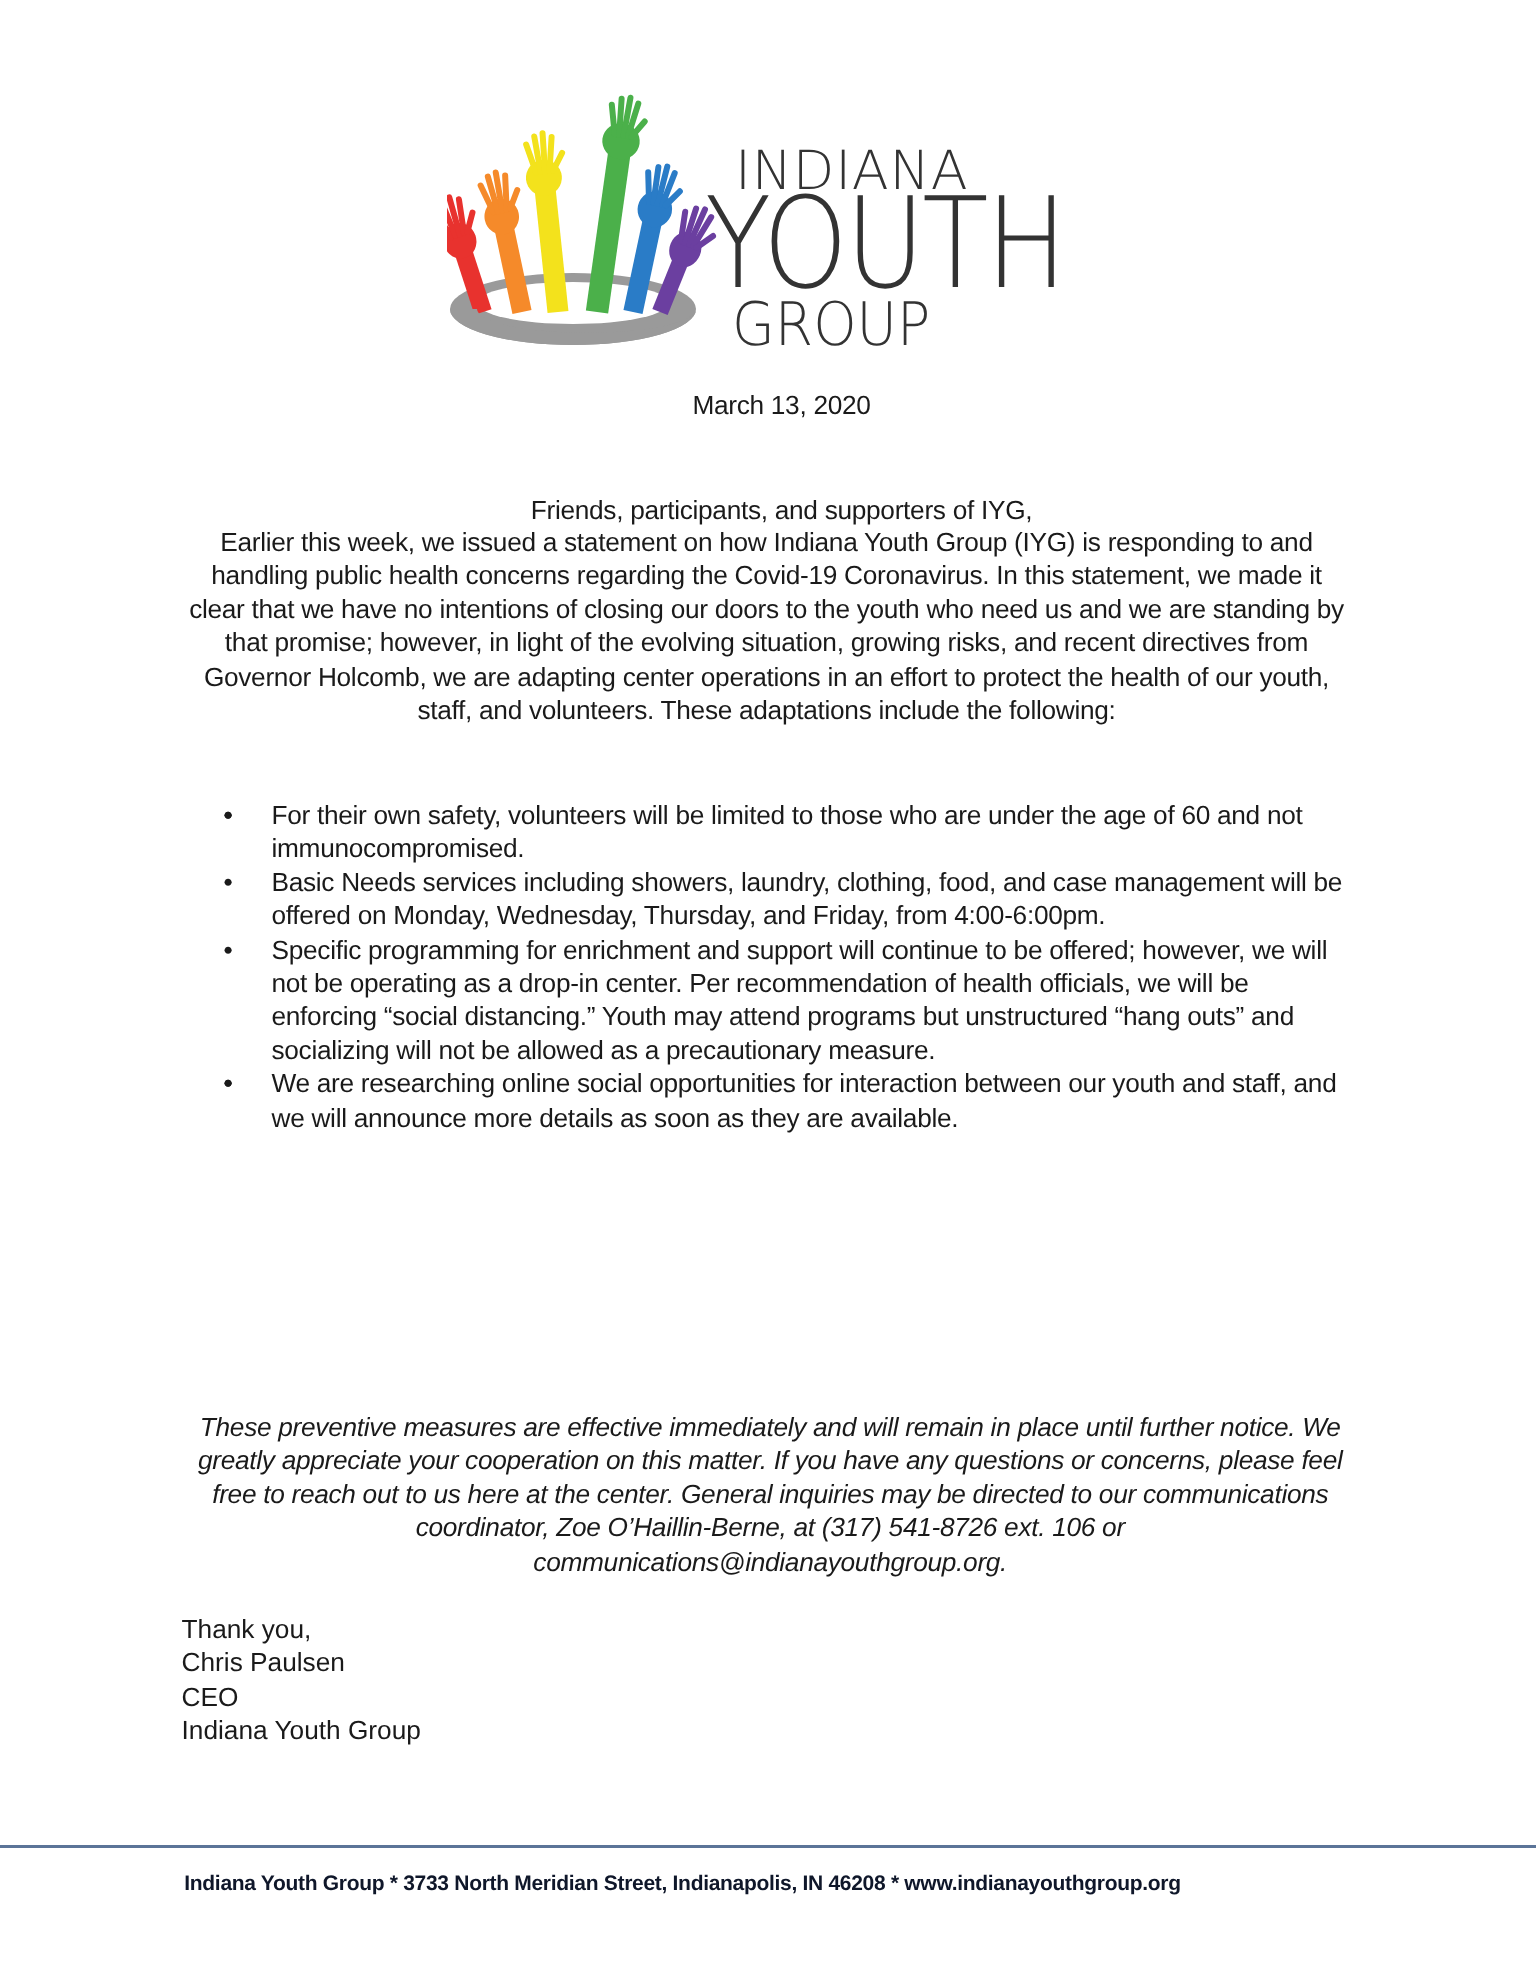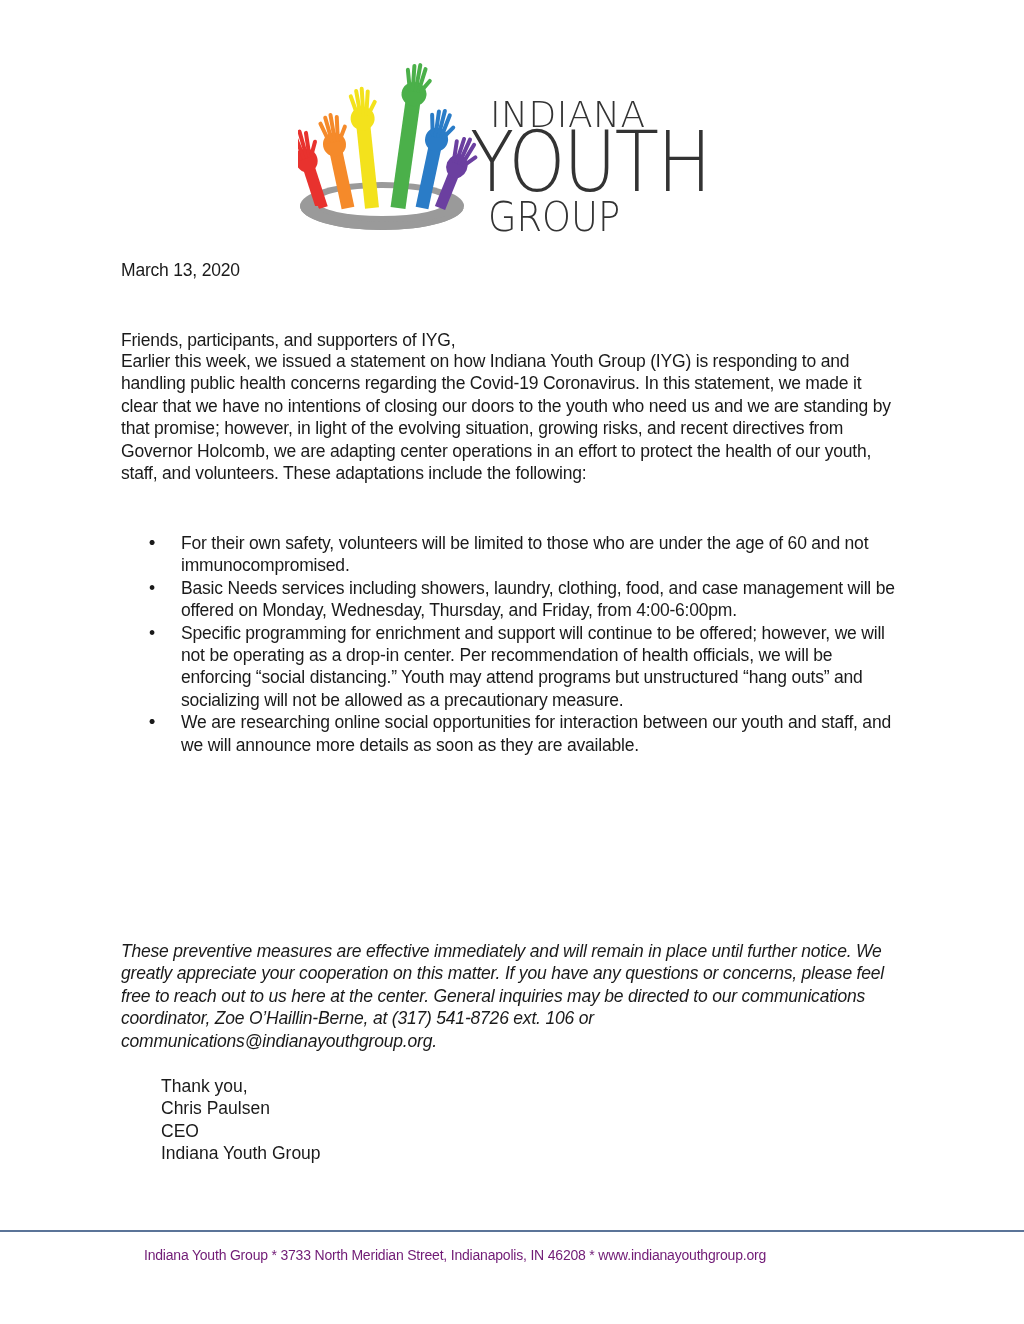--- a/index.html
+++ b/index.html
@@ -8,33 +8,33 @@
     font-family: "Liberation Sans", "DejaVu Sans", sans-serif;
     color: #1a1a1a;
   }
   .logo { position: absolute; left: 298px; top: 58px; width: 430px; height: 180px; }
   .logo svg { position: absolute; left: 0; top: 0; }
   .logo-text { position: absolute; left: 178px; top: 0; color: #333; font-family: "DejaVu Sans", sans-serif; font-weight: 300; }
   .logo-indiana { position: absolute; left: 14px; top: 36px; font-size: 36px; letter-spacing: 0.5px; white-space: nowrap; }
   .logo-youth { position: absolute; left: -6px; top: 62px; font-size: 84px; letter-spacing: -2px; line-height: 1; white-space: nowrap; transform: scaleX(0.86); transform-origin: left top; }
   .logo-group { position: absolute; left: 12px; top: 136px; font-size: 40px; white-space: nowrap; transform: scaleX(0.92); transform-origin: left top; }
 
-  .text { position: absolute; left: 121px; width: 800px; font-size: 17.5px; line-height: 22.4px; letter-spacing: -0.2px; }
+  .text { position: absolute; left: 121px; width: 800px; font-size: 17.5px; line-height: 22.4px; letter-spacing: -0.2px; text-align: center; }
   .date { top: 259px; }
   .salutation { top: 305px; margin-top: 24px; }
   .para1 { top: 350px; width: 780px; }
   .bullets { position: absolute; left: 121px; top: 532px; width: 800px; margin: 0; padding: 0; list-style: none; font-size: 17.5px; line-height: 22.4px; letter-spacing: -0.2px; }
   .bullets li { position: relative; padding-left: 60px; width: 725px; }
   .bullets li .bullet { position: absolute; left: 28px; top: 0; }
   .para2 { top: 940px; width: 785px; font-style: italic; }
-  .closing { position: absolute; left: 121px; top: 1075px; font-size: 17.5px; line-height: 22.4px; margin-left: 40px; }
+  .closing { position: absolute; left: 121px; top: 1075px; font-size: 17.5px; line-height: 22.4px; }
   .closing div { white-space: nowrap; }
 
   .footer-rule { position: absolute; left: 0; top: 1230px; width: 1024px; height: 2px; background: #5b7498; }
-  .footer { position: absolute; left: 0; top: 1247px; width: 940px; text-align: center; font-size: 14px; color: #701a75; letter-spacing: -0.2px; padding-right: 30px; box-sizing: border-box; }
+  .footer { position: absolute; left: 0; top: 1247px; width: 940px; text-align: center; font-size: 14px; color: #0f172a; letter-spacing: -0.2px; padding-right: 30px; box-sizing: border-box; font-weight: bold; }
 </style>
 </head>
 <body>
 
 <div class="logo">
   <svg width="180" height="180" viewBox="0 0 180 180">
     <ellipse cx="84" cy="148" rx="82" ry="24" fill="#9a9a9a"></ellipse>
     <ellipse cx="84" cy="144" rx="64" ry="14" fill="#ffffff"></ellipse>
     <g id="hands">
         <g transform="rotate(-18 24 150)">

